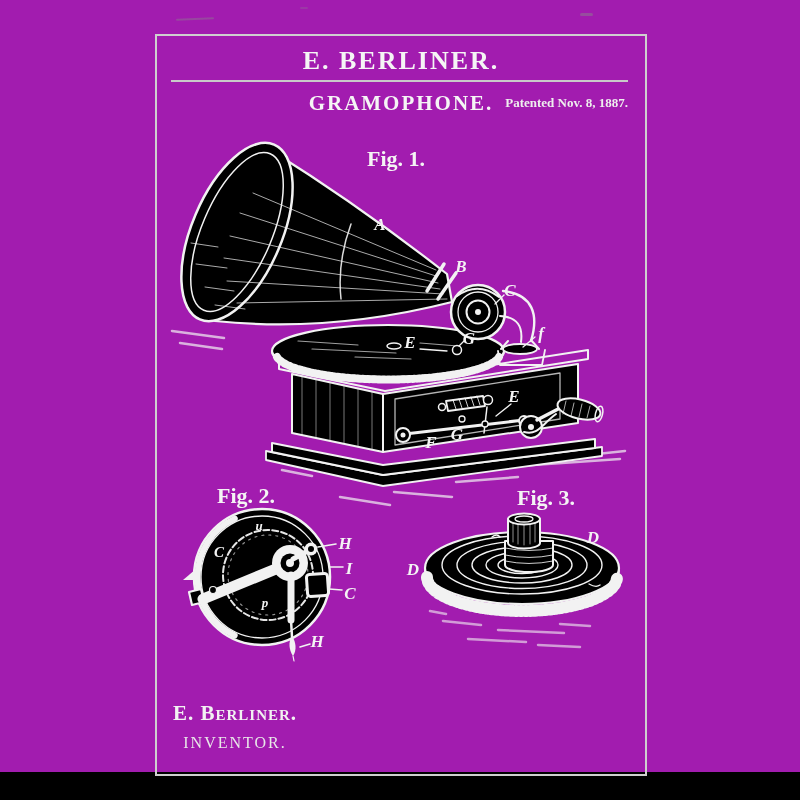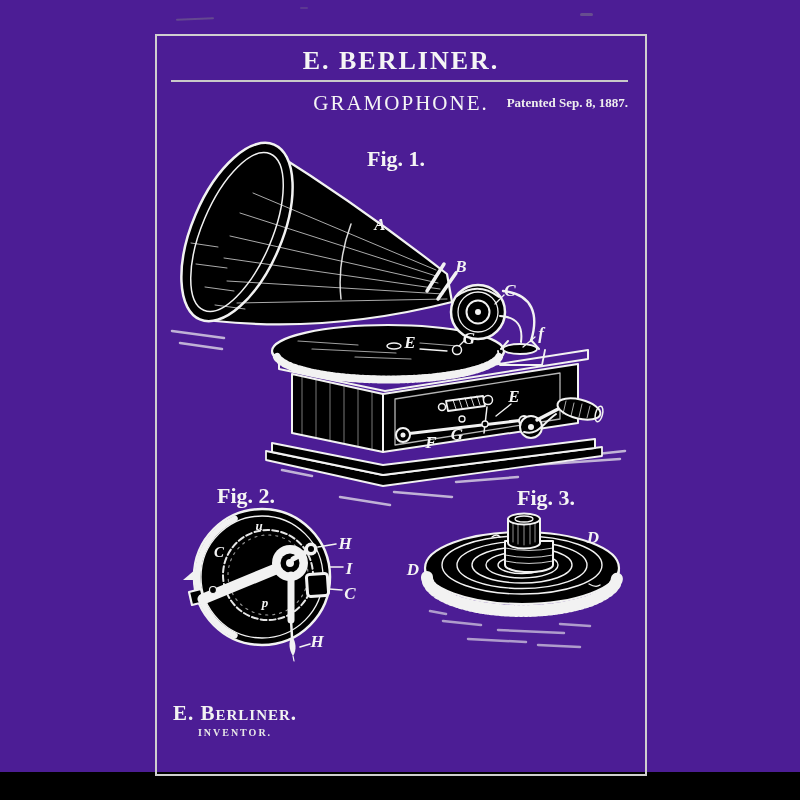--- a/index.html
+++ b/index.html
@@ -1,33 +1,33 @@
 <!DOCTYPE html>
 <html><head>
 <meta charset="utf-8">
 <style>
   html,body{margin:0;padding:0;width:800px;height:800px;background:#000;overflow:hidden}
-  .poster{position:absolute;inset:0;width:800px;height:772px;background:#4c1d95;
+  .poster{position:absolute;inset:0;width:800px;height:772px;background:#a21caf;
           font-family:"Liberation Serif","DejaVu Serif",serif;color:#f2f2f2}
   .frame{position:absolute;left:155px;top:34px;width:488px;height:738px;border:2px solid #cfcfcf}
   .grunge{position:absolute;background:#8a8a8a;border-radius:2px}
   .g1{left:176px;top:18px;width:38px;height:2px;opacity:.4;transform:rotate(-2deg)}
   .g2{left:580px;top:13px;width:13px;height:3px;opacity:.45}
   .g3{left:300px;top:7px;width:8px;height:2px;opacity:.25}
   .title{position:absolute;left:157px;top:46px;width:488px;text-align:center;
          font-size:26px;font-weight:700;letter-spacing:2px;color:#f5f5f5}
   .divider{position:absolute;left:171px;top:80px;width:457px;height:2px;background:#c9c9c9}
   .subtitle{position:absolute;left:157px;top:91px;width:488px;text-align:center;
-            font-size:21px;font-weight:400;letter-spacing:2px;color:#f5f5f5}
+            font-size:21px;font-weight:700;letter-spacing:2px;color:#f5f5f5}
   .patent-date{position:absolute;right:172px;top:95px;font-size:13px;font-weight:700;color:#eee}
   .sig{position:absolute;text-align:center}
   .sig-left{left:156px;top:701px;width:158px}
   .sig-right{left:473px;top:701px;width:158px}
   .f-name{font-variant:small-caps;font-weight:700;font-size:21px;letter-spacing:1px;color:#f2f2f2}
-  .f-role{font-weight:700;font-size:10px;letter-spacing:2px;margin-top:1px;color:#e8e8e8}
+  .f-role{font-weight:400;font-size:16px;letter-spacing:2px;margin-top:8px;color:#e8e8e8}
   svg{position:absolute;left:0;top:0}
   svg .s{stroke:#f2f2f2;fill:none;stroke-linecap:round;stroke-linejoin:round}
   svg .sf{stroke:#f2f2f2;fill:#000;stroke-linecap:round;stroke-linejoin:round}
   svg .w{fill:#f2f2f2;stroke:none}
   svg text{fill:#f4f4f4;text-anchor:middle}
   .figcap{font:700 22px "Liberation Serif","DejaVu Serif",serif}
   .pl{font:italic 700 17px "Liberation Serif","DejaVu Serif",serif}
   .pl-m{font:italic 700 15px "Liberation Serif","DejaVu Serif",serif}
   .pl-s{font:italic 700 13px "Liberation Serif","DejaVu Serif",serif}
 </style>
@@ -37,21 +37,21 @@
 <div class="poster">
 
   <div class="frame"></div>
   <div class="grunge g1"></div>
   <div class="grunge g2"></div>
   <div class="grunge g3"></div>
 
   <div class="title">E. BERLINER.</div>
   <div class="divider"></div>
   <div class="subtitle">GRAMOPHONE.</div>
-  <div class="patent-date">Patented Sep. 8, 1887.</div>
+  <div class="patent-date">Patented Nov. 8, 1887.</div>
 
   <svg width="800" height="800" viewBox="0 0 800 800">
 
     <g>
 
       <path class="s" stroke-width="2.5" opacity="0.7" d="M340,497 l50,8 M394,492 l58,5 M456,482 l62,-5 M488,468 l132,-9 M597,454 l28,-3 M282,470 l30,6 M172,331 l52,7 M180,343 l42,6"></path>
 
       <path class="s" stroke-width="2" d="M279,360 L385,382 L588,350 M279,369 L385,391 L588,359 M279,360 L279,369 M588,350 L588,359"></path>
       <path class="sf" stroke-width="2" d="M292,374 L383,394 L383,452 L292,433 Z"></path>
       <path class="s" stroke-width="1" opacity="0.5" d="M302,376 L302,435 M316,379 L316,438 M330,382 L330,441 M344,385 L344,444 M358,388 L358,447 M372,392 L372,450"></path>

